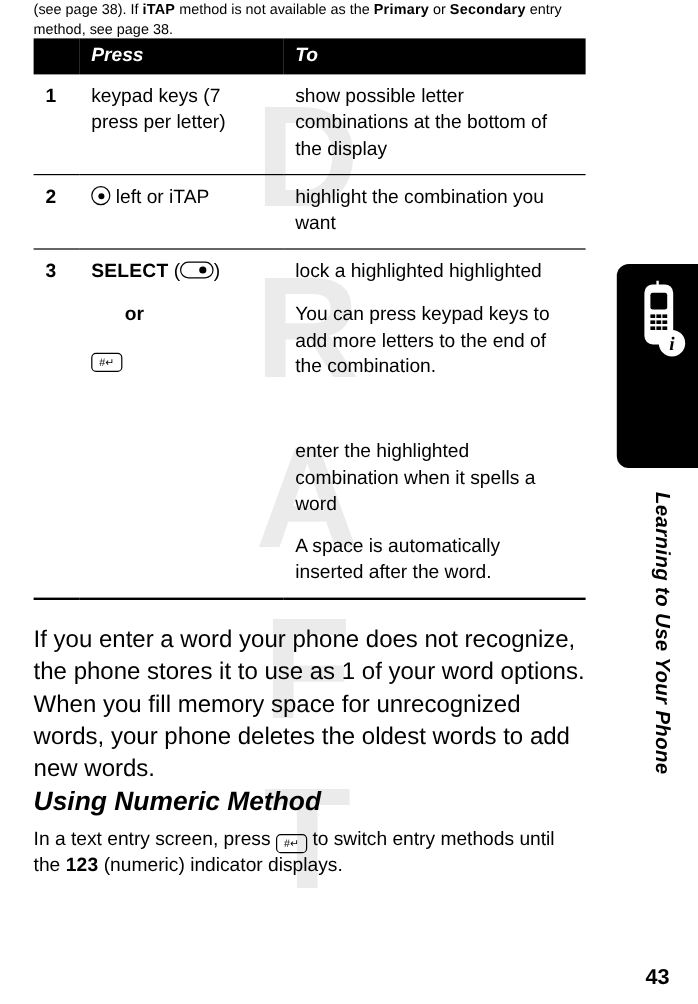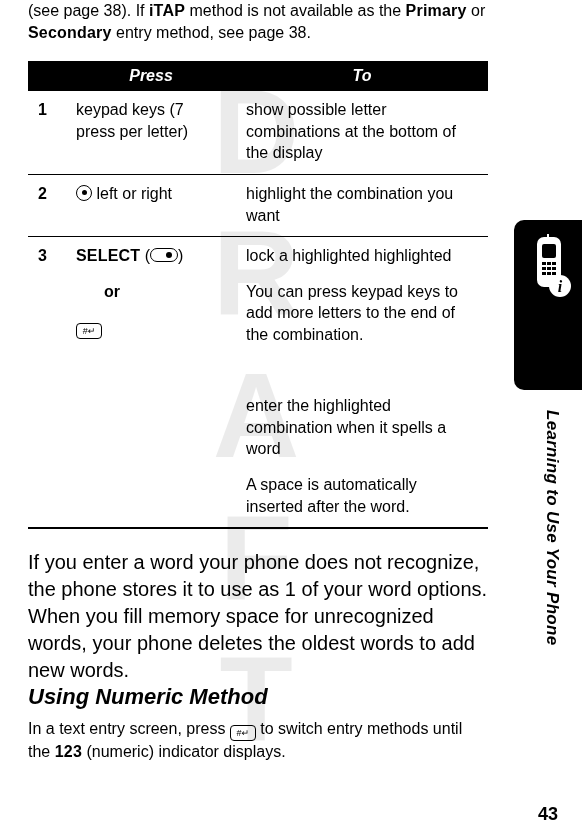--- a/index.html
+++ b/index.html
@@ -27,34 +27,33 @@
   }
   .page {
     position: relative;
     z-index: 1;
     padding: 0 24px 0 28px;
   }
   .content-col {
     width: 460px;
   }
   .intro {
-    font-size: 16px;
-    line-height: 1.35;
-    margin-bottom: 18px;
+    font-size: 12px;
+    line-height: 1.35;
   }
   .term { font-family: "Arial Narrow", Arial, sans-serif; font-weight: bold; letter-spacing: 0.2px; }
   table.steps {
     border-collapse: collapse;
     width: 100%;
     font-size: 16px;
   }
   table.steps thead th {
     background: #000;
     color: #fff;
-    text-align: center;
+    text-align: left;
     padding: 6px 10px;
     font-style: italic;
     font-weight: bold;
   }
   table.steps thead th:first-child { width: 38px; }
   table.steps thead th:nth-child(2) { width: 170px; }
   table.steps tbody tr.sep td { border-bottom: 1px solid #000; }
   table.steps tbody td {
     vertical-align: top;
     padding: 8px 10px 10px 10px;
@@ -181,21 +180,21 @@
       </thead>
       <tbody>
         <tr class="sep">
           <td class="num">1</td>
           <td>keypad keys (7 press per letter)</td>
           <td>show possible letter combinations at the bottom of the display</td>
         </tr>
         <tr class="sep">
           <td class="num">2</td>
           <td>
-            <span class="navkey"></span><span> left or right</span>
+            <span class="navkey"></span><span> left or iTAP</span>
           </td>
           <td>highlight the combination you want</td>
         </tr>
         <tr class="last">
           <td class="num">3</td>
           <td>
             <div>
               <span class="term">SELECT</span><span> (</span><span class="softkey"></span><span>)</span>
             </div>
             <div class="subblock or-row">or</div>

